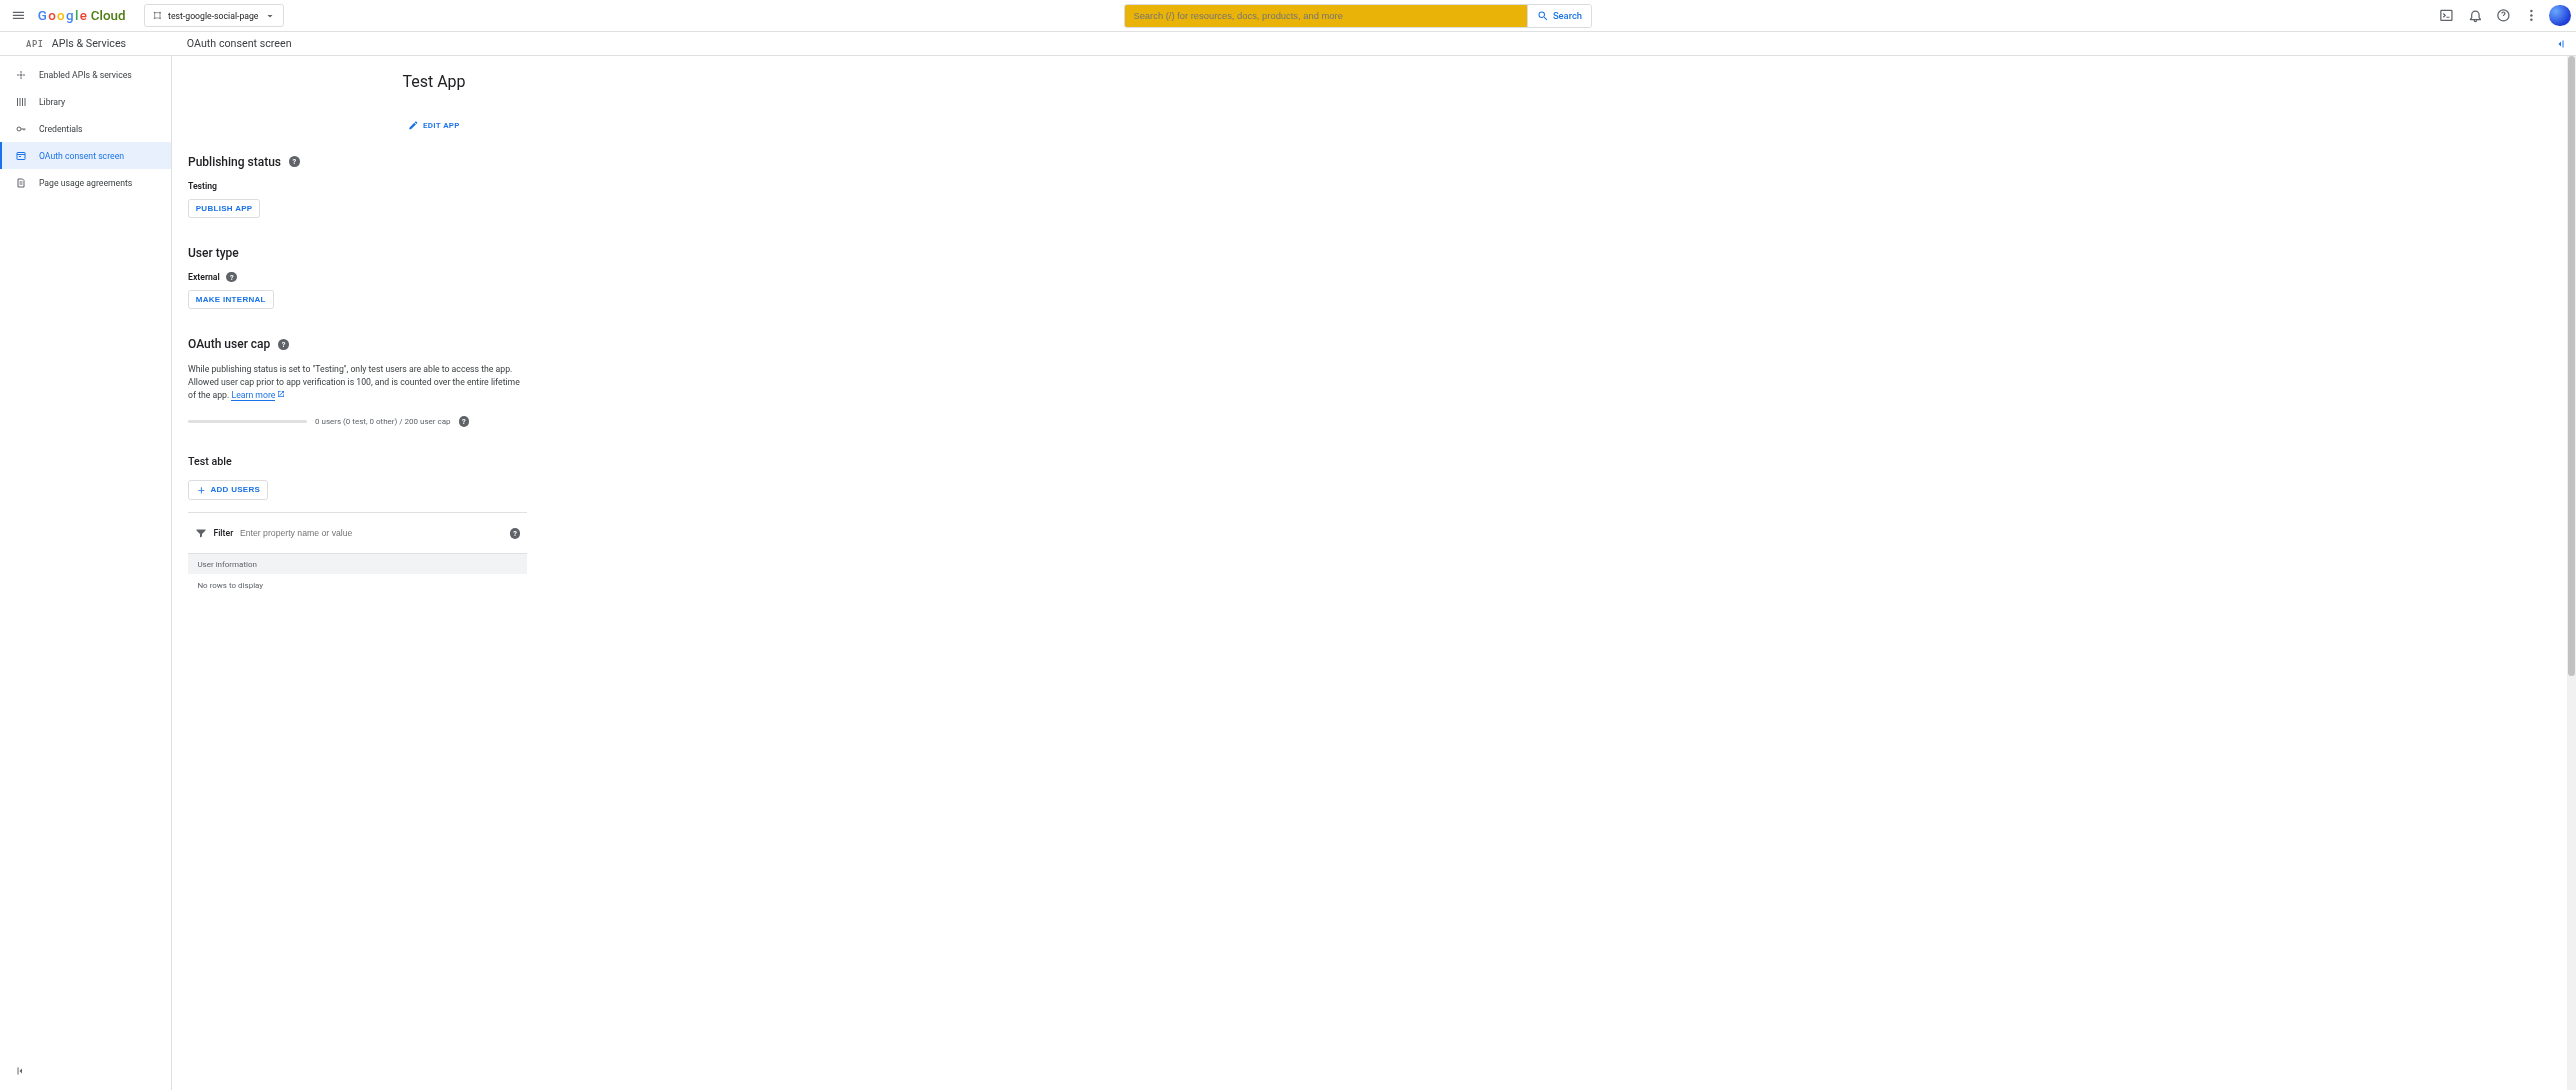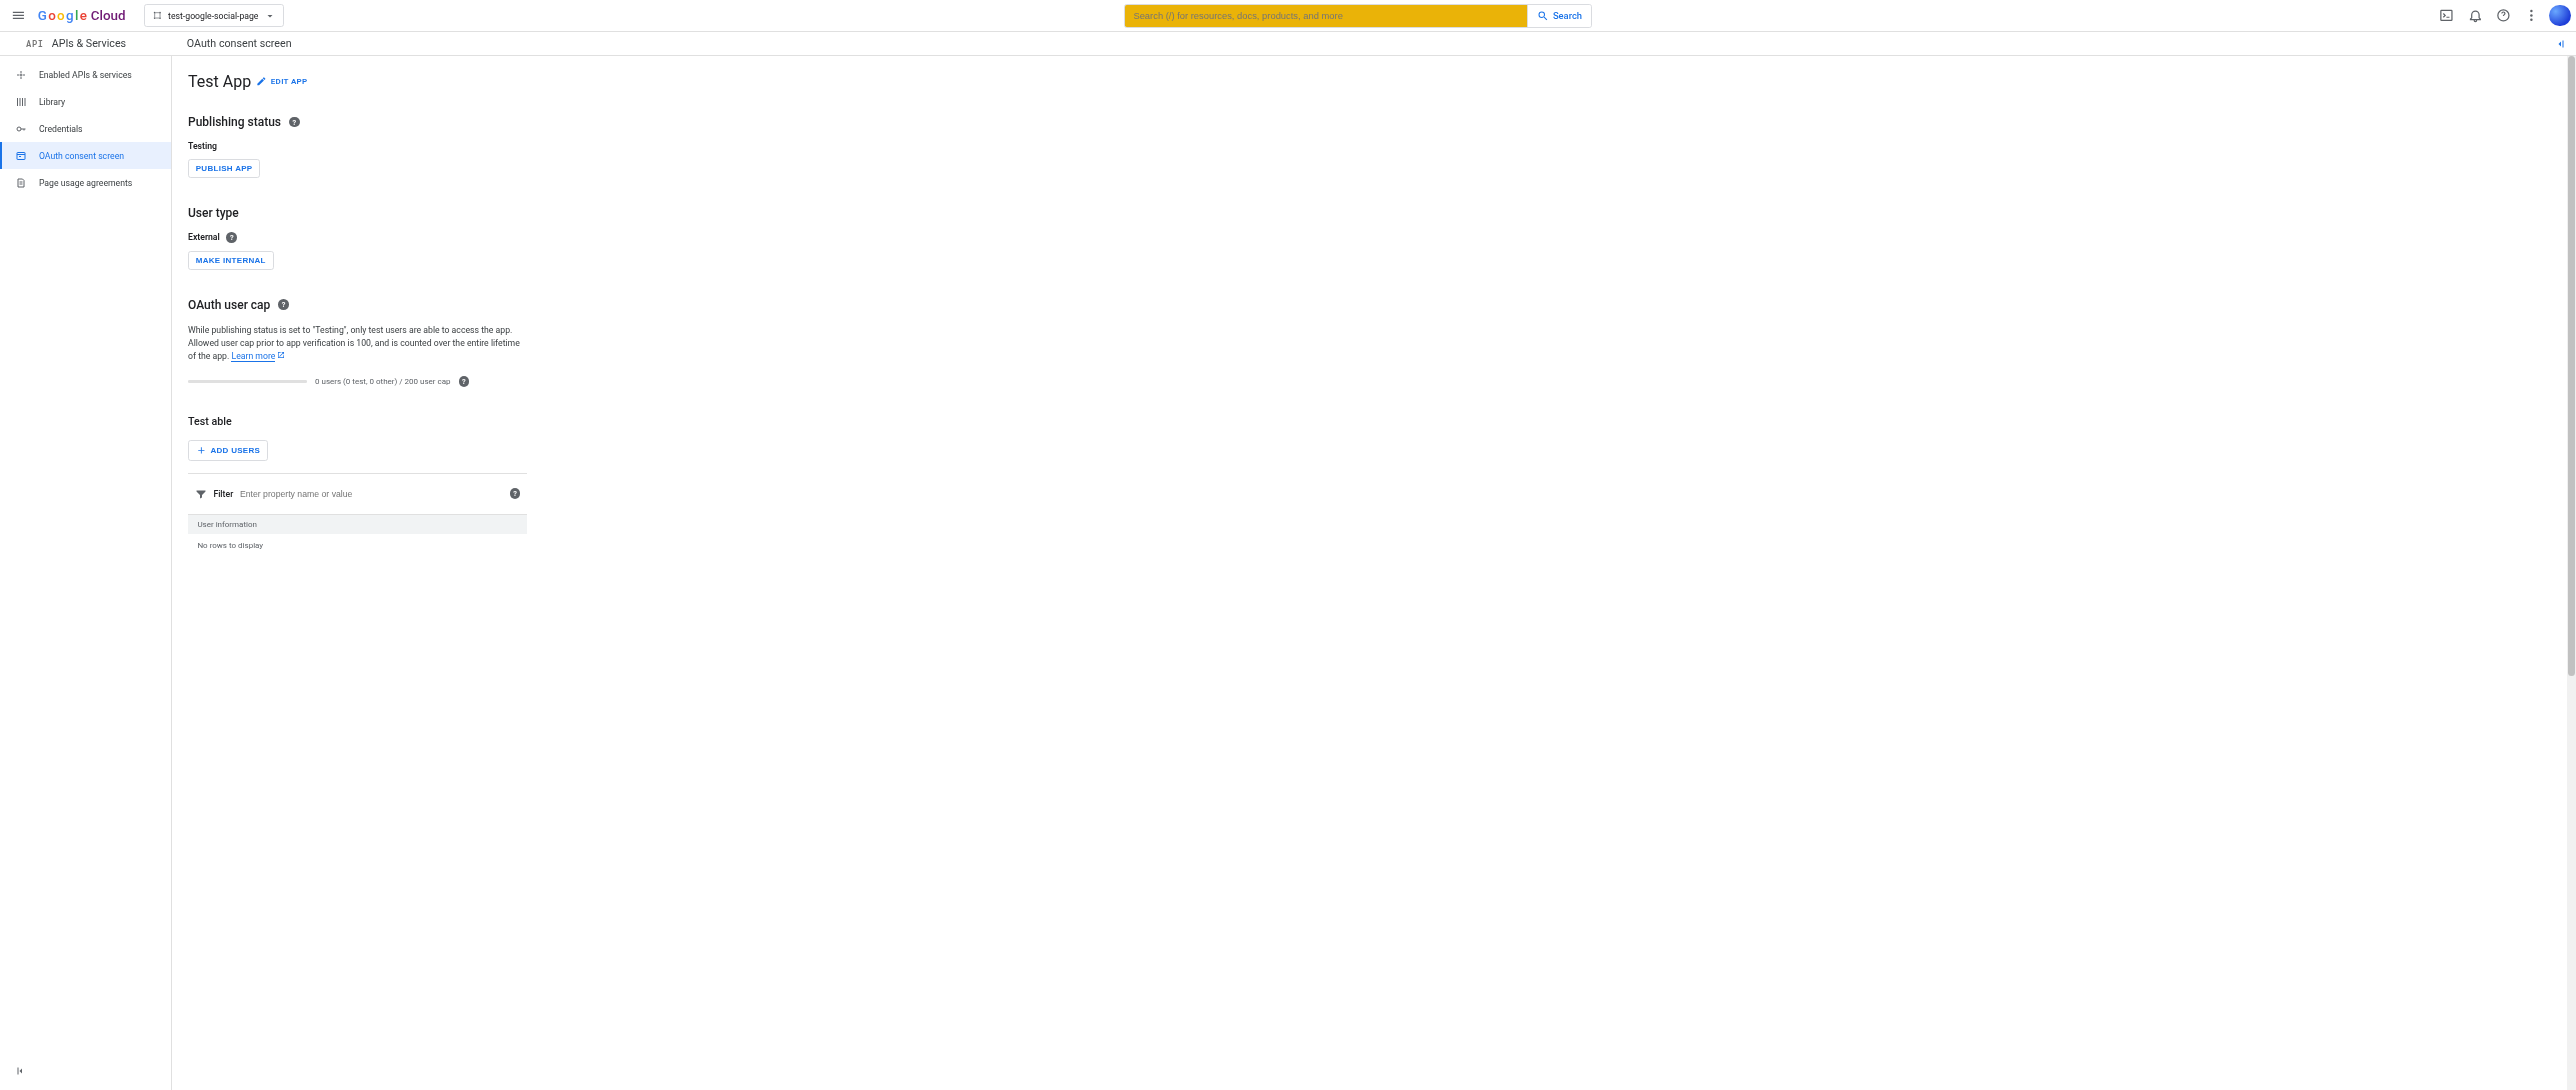--- a/index.html
+++ b/index.html
@@ -4,21 +4,21 @@
 <style>
   * { box-sizing: border-box; margin: 0; padding: 0; }
   html, body { height: 100%; font-family: Roboto, "Helvetica Neue", Arial, sans-serif; color: #202124; background: #fff; }
   body { display: flex; flex-direction: column; font-size: 8.7px; }
 
   
   .top-bar { height: 32px; border-bottom: 0.7px solid #e0e0e0; display: flex; align-items: center; padding: 0 5.4px; gap: 5.4px; }
   .icon-btn { width: 27px; height: 27px; border-radius: 50%; display: flex; align-items: center; justify-content: center; cursor: pointer; color: #5f6368; }
   .logo { display: flex; align-items: center; gap: 1.3px; font-size: 13.4px; font-weight: 500; cursor: pointer; }
   .logo .g-blue { color: #4285F4; } .logo .g-red { color: #EA4335; } .logo .g-yellow { color: #FBBC05; } .logo .g-green { color: #34A853; }
-  .logo .cloud { color: #701a75; margin-left: 2.7px; font-size: 13.4px; }
+  .logo .cloud { color: #4d7c0f; margin-left: 2.7px; font-size: 13.4px; }
   .project-picker { display: flex; align-items: center; border: 0.7px solid #dadce0; border-radius: 2.7px; height: 23px; padding: 0 6.7px; gap: 5.4px; margin-left: 13.4px; cursor: pointer; }
   .project-picker .arrow { color: #5f6368; }
   .search-wrap { flex: 1; display: flex; justify-content: center; }
   .search-box { display: flex; align-items: center; width: 468px; height: 24px; border: 0.7px solid #dadce0; border-radius: 2.7px; overflow: hidden; background: #f1f3f4; }
   .search-input { flex: 1; height: 100%; border: none; outline: none; padding: 0 8px; font-size: 9.4px; background: #eab308; color: #5f6368; }
   .search-btn { display: flex; align-items: center; gap: 4px; height: 100%; padding: 0 9.4px; border-left: 0.7px solid #dadce0; background: #fff; color: #1a73e8; cursor: pointer; font-size: 9.4px; font-weight: 500; }
   .top-right { display: flex; align-items: center; gap: 1.3px; }
   .avatar { width: 21.5px; height: 21.5px; border-radius: 50%; background: radial-gradient(circle at 30% 30%, #6aa8ff, #1f3fd8 70%); cursor: pointer; margin-left: 2.7px; }
 
   
@@ -34,21 +34,21 @@
   .sidenav { width: 172px; border-right: 0.7px solid #e0e0e0; display: flex; flex-direction: column; padding-top: 5.4px; position: relative; }
   .nav-item { display: flex; align-items: center; gap: 10.7px; height: 27px; padding-left: 14.8px; cursor: pointer; font-size: 8.7px; color: #3c4043; }
   .nav-item.selected { background: #e8f0fe; color: #1a73e8; border-left: 2px solid #1a73e8; padding-left: 12.8px; }
   .nav-icon { width: 13.4px; color: #5f6368; display: flex; align-items: center; justify-content: center; }
   .nav-item.selected .nav-icon { color: #1a73e8; }
   .side-footer { margin-top: auto; padding: 5.4px 0 8px 0; }
 
   .content { flex: 1; overflow-y: auto; position: relative; }
   .content-inner { padding: 16px 16px 27px 16px; max-width: 524px; }
 
-  .app-header-row { display: flex; gap: 5px; margin-bottom: 24px; }
+  .app-header-row { display: flex; align-items: center; gap: 29px; margin-bottom: 24px; flex-direction: column; }
   .app-name { font-size: 16px; font-weight: 400; }
   .edit-app-btn { display: flex; align-items: center; gap: 4px; color: #1a73e8; font-size: 8px; font-weight: 600; letter-spacing: 0.3px; cursor: pointer; }
 
   .section-title { font-size: 12px; font-weight: 500; margin-bottom: 12px; display: flex; align-items: center; gap: 8px; }
   .status-label { font-size: 8.7px; font-weight: 600; margin-bottom: 8px; display: flex; align-items: center; gap: 6.7px; }
   .outlined-btn { border: 0.7px solid #dadce0; border-radius: 2.7px; padding: 4px 6.7px; color: #1a73e8; font-size: 8px; font-weight: 600; letter-spacing: 0.3px; cursor: pointer; background: #fff; display: inline-flex; align-items: center; gap: 4px; }
   .section { margin-bottom: 28px; }
 
   .help-icon { width: 10.7px; height: 10.7px; border-radius: 50%; background: #5f6368; color: #fff; font-size: 7.4px; font-weight: 700; display: inline-flex; align-items: center; justify-content: center; cursor: pointer; }
 

